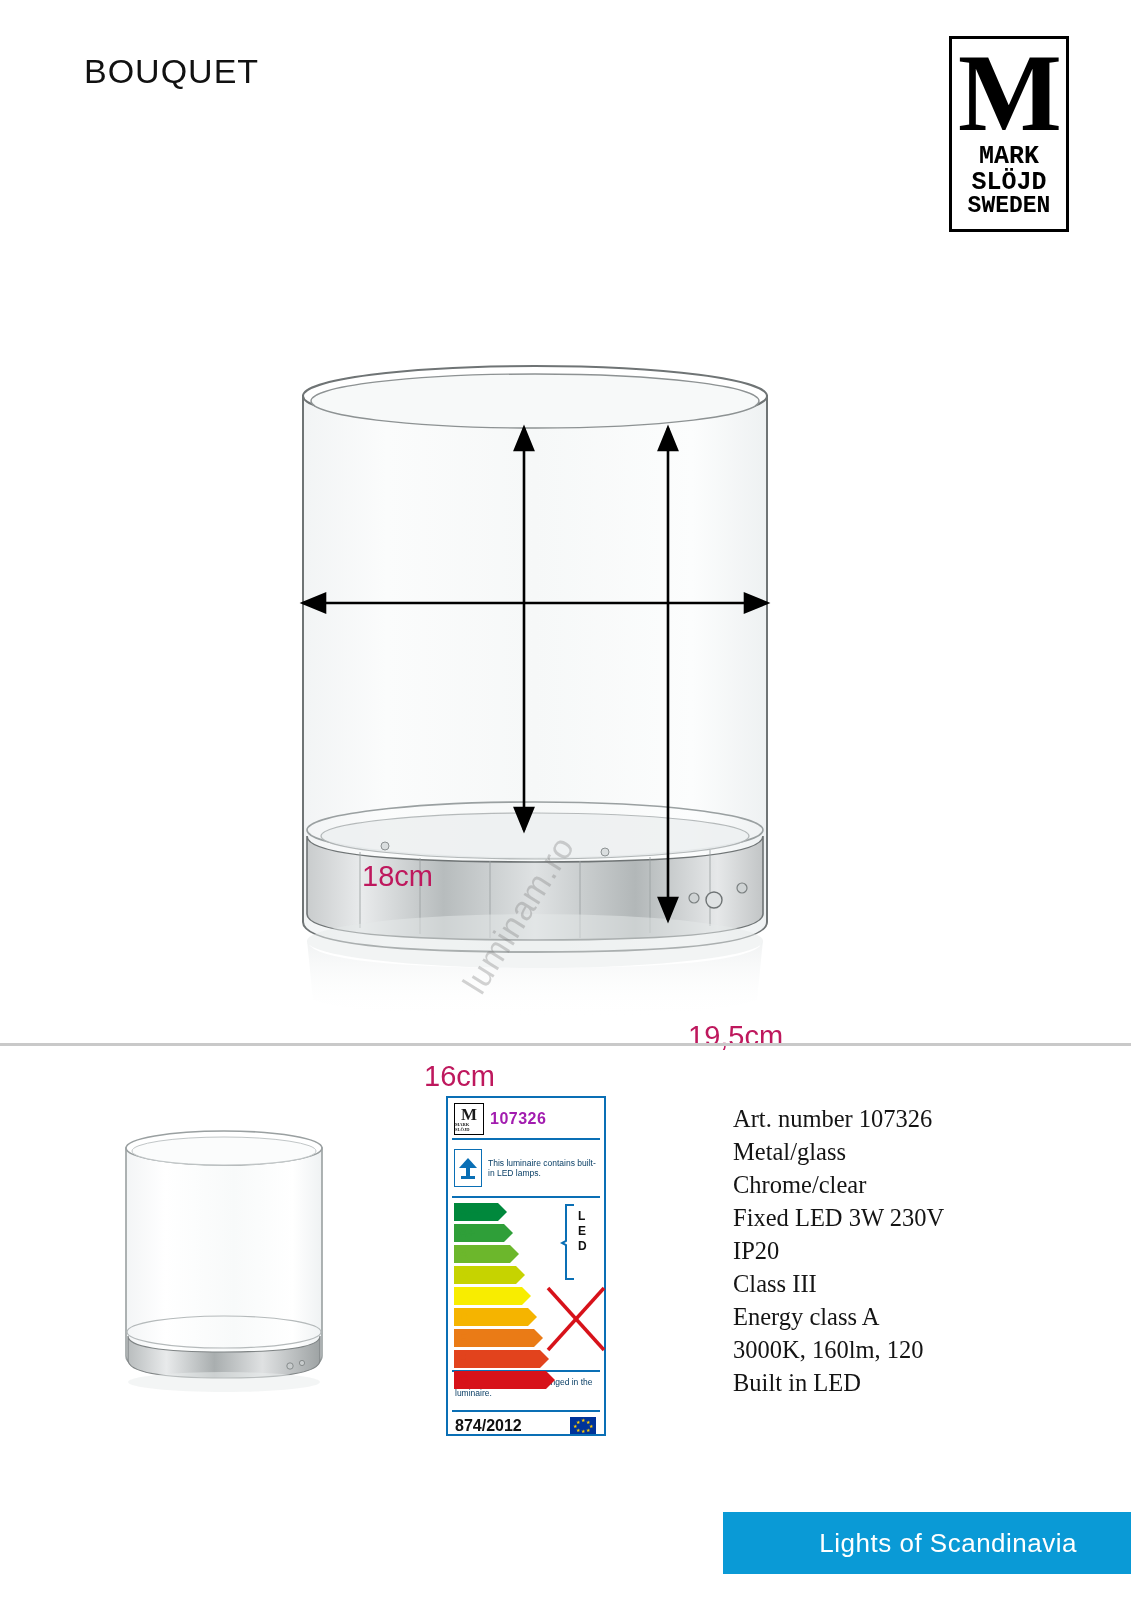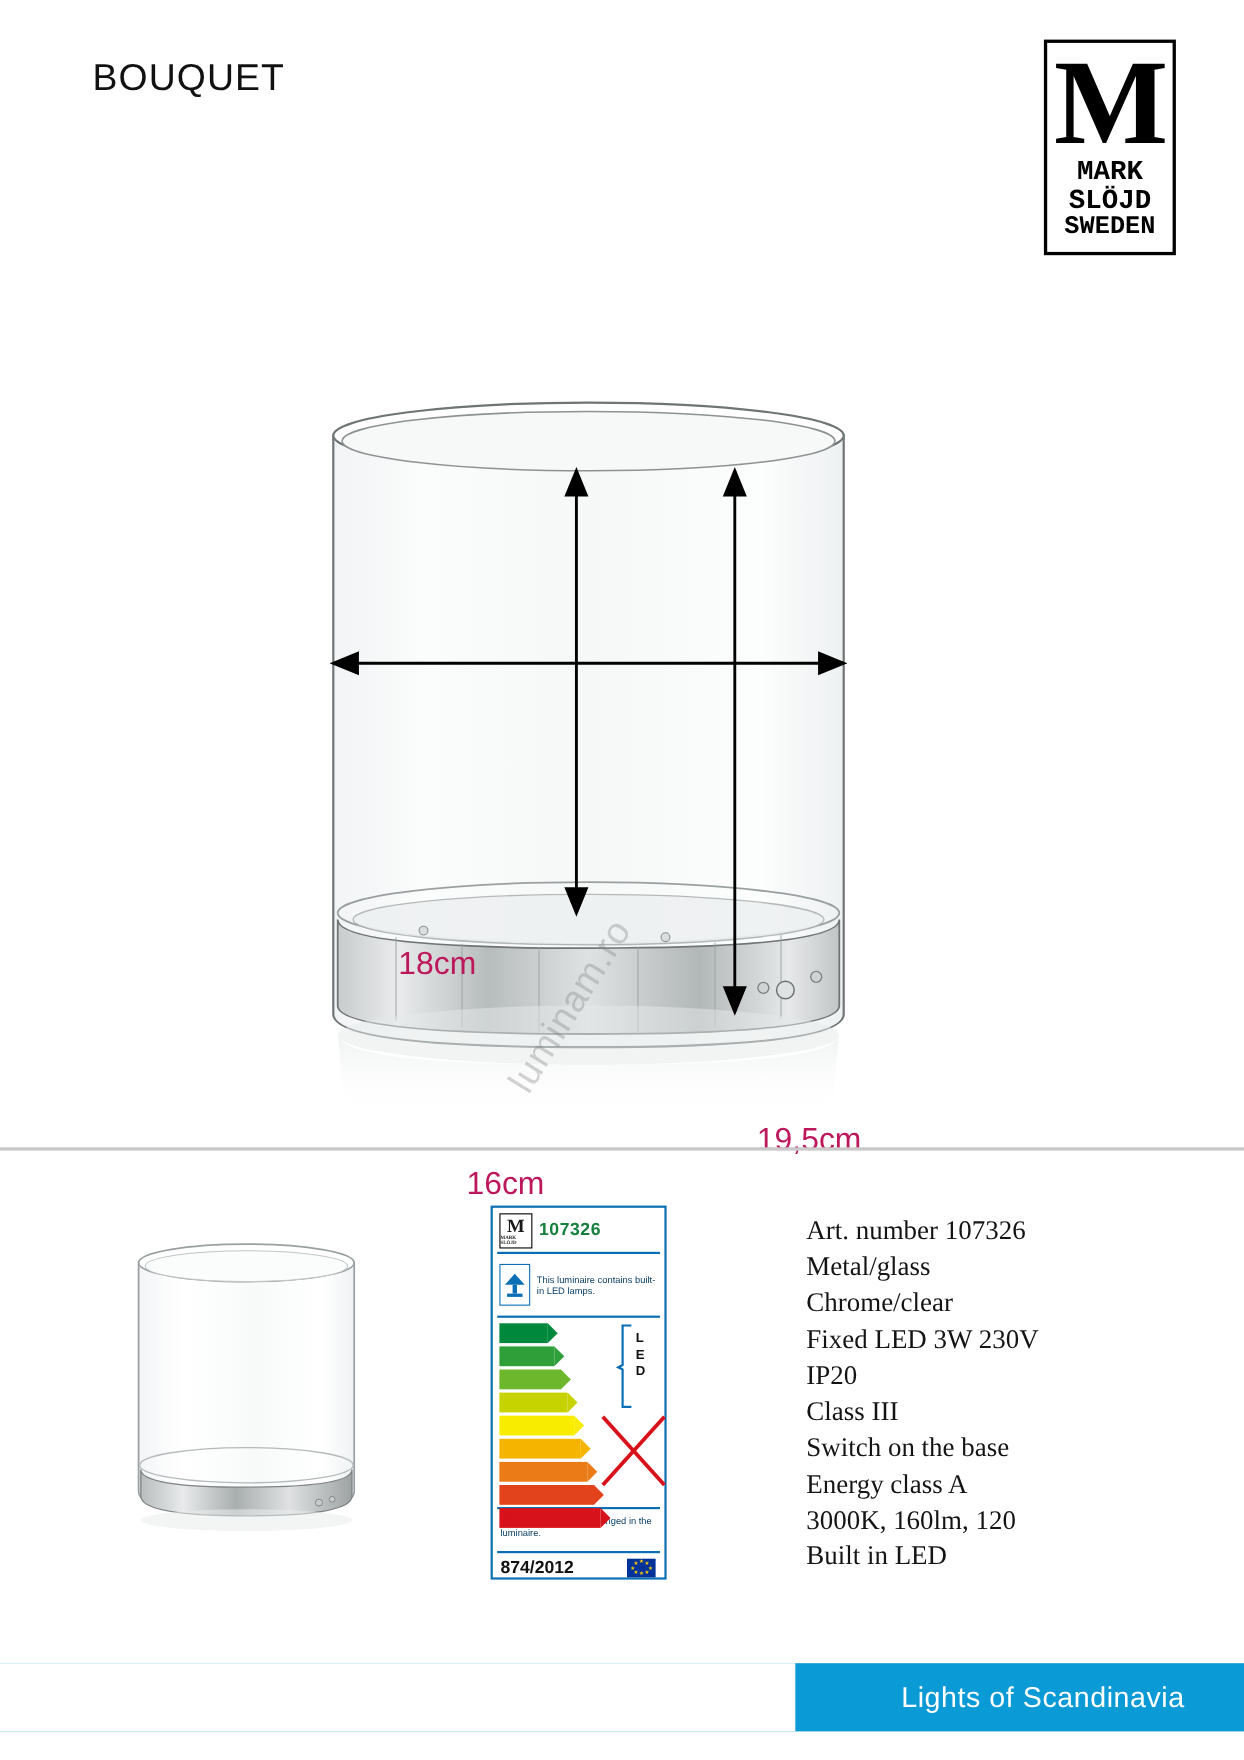--- a/index.html
+++ b/index.html
@@ -152,21 +152,21 @@
   }
   .ec-mini-logo .ms {
     font-family: "Liberation Serif", serif;
     font-weight: 700;
     font-size: 4.5px;
     letter-spacing: 0px;
   }
   .ec-artno {
     font-size: 16px;
     font-weight: 700;
-    color: #15803d;
+    color: #a21caf;
     letter-spacing: 0.5px;
   }
   .ec-row-lamp {
     display: flex;
     align-items: center;
     gap: 6px;
     padding: 6px 2px;
     border-bottom: 2px solid #0a6fb5;
     height: 58px;
   }
@@ -508,21 +508,20 @@
   </div>
 </div>
 
 <div class="spec-list">
   <div>Art. number 107326</div>
   <div>Metal/glass</div>
   <div>Chrome/clear</div>
   <div>Fixed LED 3W 230V</div>
   <div>IP20</div>
   <div>Class III</div>
-  <div>Switch on the base</div>
   <div>Energy class A</div>
   <div>3000K, 160lm, 120</div>
   <div>Built in LED</div>
 </div>
 
 <div class="footer-bar">
   <div class="footer-left"></div>
 </div>
 <div class="footer-text">Lights  of  Scandinavia</div>
 

